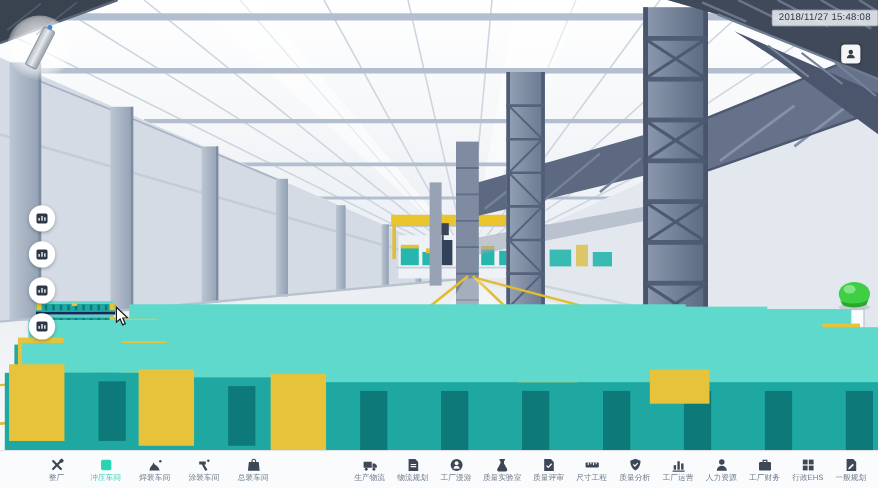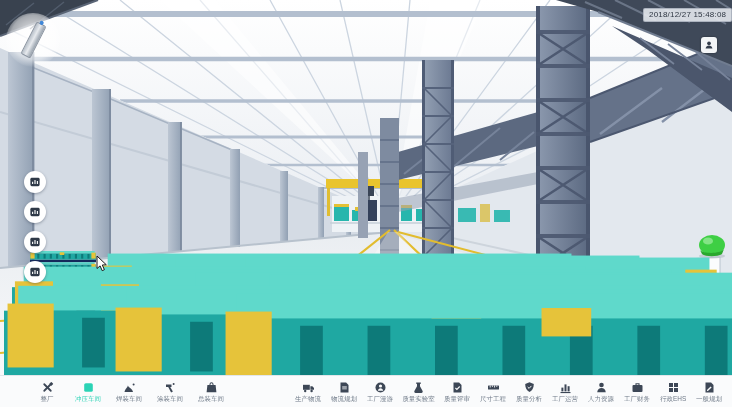--- a/index.html
+++ b/index.html
@@ -396,21 +396,21 @@
         <use href="#die" transform="translate(222,293) scale(0.97)"></use>
       </g>
     </svg>
   </div>
 
   <div class="logo">
     <div class="pen"></div>
   </div>
 
   <div class="timestamp">
-    <span>2018/12/27 15:48:08</span>
+    <span>2018/11/27 15:48:08</span>
   </div>
 
   <div class="user-btn">
     <svg viewBox="0 0 13 13">
         <use href="#i-user"></use>
       </svg>
   </div>
 
   <div class="circle-btn" style="top:171px">
     <svg viewBox="0 0 13 13">

